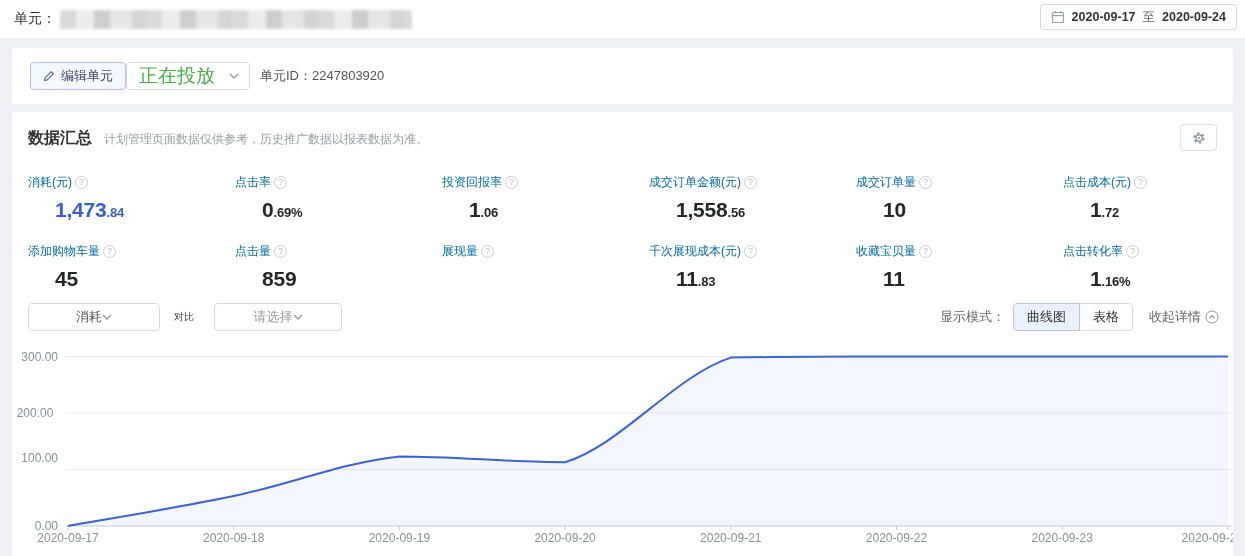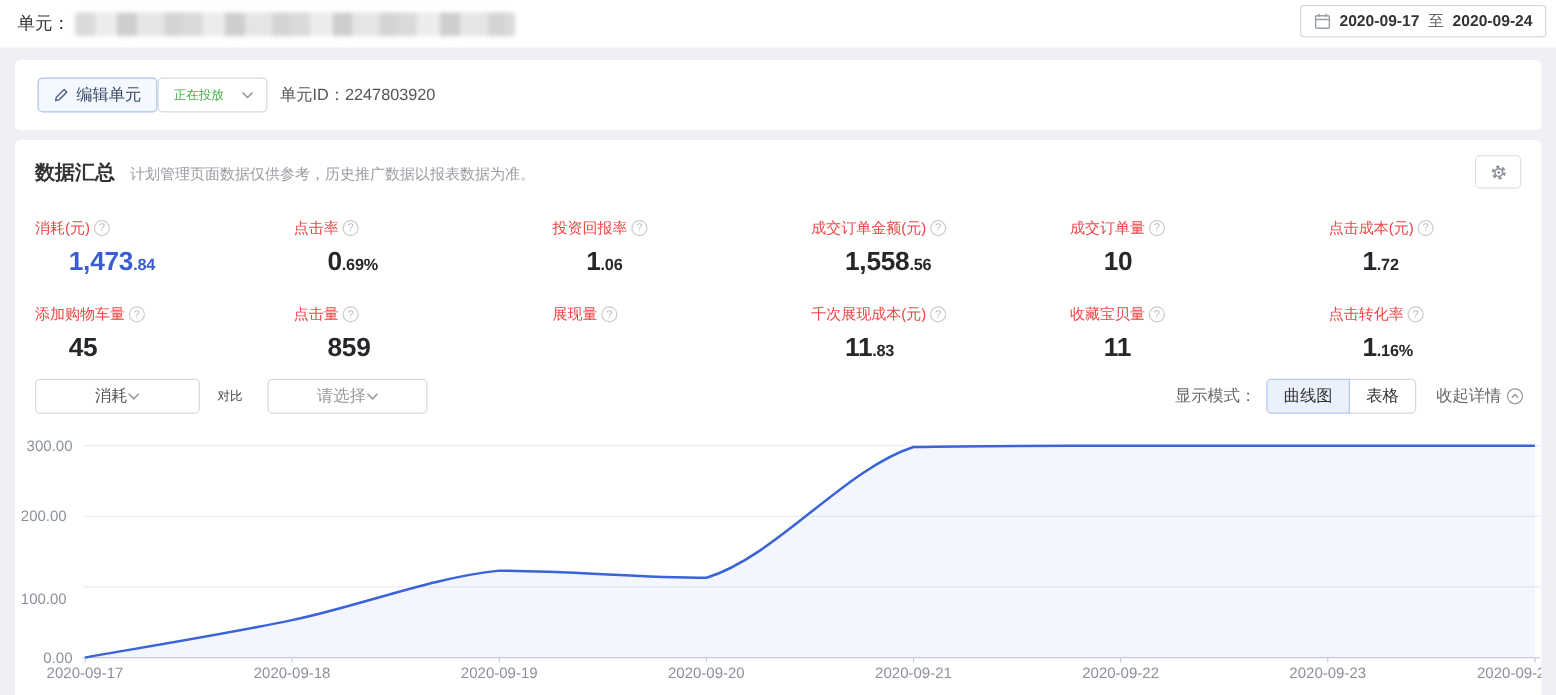--- a/index.html
+++ b/index.html
@@ -14,35 +14,35 @@
     filter:blur(1.6px); }
   .datepicker { position:absolute; right:8px; top:4px; height:26px; display:flex; align-items:center; gap:7px;
     border:1px solid #d9d9d9; border-radius:3px; background:#fff; padding:0 10px; font-size:12.5px; color:#333; font-weight:bold; }
   .datepicker .sep { color:#666; font-weight:normal; }
 
   
   .card { position:absolute; background:#fff; border-radius:4px; }
   .card-toolbar { left:12px; top:48px; width:1221px; height:56px; display:flex; align-items:center; padding:0 18px; }
   .btn-edit { height:28px; display:flex; align-items:center; gap:6px; padding:0 12px; font-size:13px; color:#3a4a66;
     background:#f4f8ff; border:1px solid #a9c2ee; border-radius:4px; cursor:pointer; }
-  .dd-status { height:28px; display:flex; align-items:center; gap:14px; padding:0 10px 0 12px; font-size:10px; color:#43b244;
+  .dd-status { height:28px; display:flex; align-items:center; gap:14px; padding:0 10px 0 12px; font-size:19px; color:#43b244;
     background:#fff; border:1px solid #d9d9d9; border-radius:4px; cursor:pointer; }
   .unit-id { font-size:13px; color:#555; margin-left:10px; }
 
   
   .card-main { left:12px; top:112px; width:1221px; height:470px; overflow:hidden; }
   .main-header { position:absolute; left:16px; top:16px; display:flex; align-items:baseline; gap:12px; }
   .main-title { font-size:16px; color:#333; font-weight:bold; }
   .main-note { font-size:12px; color:#9a9da3; }
   .btn-gear { position:absolute; right:16px; top:12px; width:37px; height:27px; border:1px solid #dfe1e6; border-radius:4px;
     background:#fff; display:flex; align-items:center; justify-content:center; cursor:pointer; }
 
   
   .metrics { position:absolute; left:16px; top:62px; display:grid; grid-template-columns:repeat(6,207px); row-gap:21px; }
-  .metric-label { font-size:12px; color:#ef4444; display:flex; align-items:center; gap:3px; margin-bottom:7px; }
+  .metric-label { font-size:12px; color:#0369a1; display:flex; align-items:center; gap:3px; margin-bottom:7px; }
   .qmark { display:inline-block; width:13px; height:13px; border:1px solid #ccc; border-radius:50%; color:#bbb;
     font-size:9px; line-height:11px; text-align:center; }
   .qmark::after { content:"?"; }
   .metric-value { font-size:21px; font-weight:bold; color:#26272b; letter-spacing:-0.2px;margin-left:27px; }
   .metric-value .sub { font-size:13px; }
   .metric-value.accent { color:#3a5ecf; }
 
   
   .controls { position:absolute; left:16px; right:14px; top:191px; height:28px; display:flex; align-items:center; }
   .select { height:28px; display:flex; align-items:center; justify-content:center; padding:0 10px;
@@ -257,21 +257,21 @@
           <line x1="553.1" y1="184" x2="553.1" y2="188" stroke="#c9cdd6" stroke-width="1"></line>
           <line x1="718.8" y1="184" x2="718.8" y2="188" stroke="#c9cdd6" stroke-width="1"></line>
           <line x1="884.5" y1="184" x2="884.5" y2="188" stroke="#c9cdd6" stroke-width="1"></line>
           <line x1="1050.2" y1="184" x2="1050.2" y2="188" stroke="#c9cdd6" stroke-width="1"></line>
           <line x1="1215.9" y1="184" x2="1215.9" y2="188" stroke="#c9cdd6" stroke-width="1"></line>
           <path d="M56,184 C83.6,179 166.5,165.6 221.7,154.1 C276.9,142.5 332.2,120.2 387.4,114.5 C442.6,114.5 497.9,120.2 553.1,120.2 C608.3,103.7 663.6,33.2 718.8,15.6 C774,14.5 829.3,14.7 884.5,14.5 C939.7,14.5 995,14.5 1050.2,14.5 C1105.4,14.5 1188.3,14.5 1215.9,14.5 L1215.9,184 L56,184 Z" fill="rgba(59,99,216,0.055)" stroke="none"></path>
           <path d="M56,184 C83.6,179 166.5,165.6 221.7,154.1 C276.9,142.5 332.2,120.2 387.4,114.5 C442.6,114.5 497.9,120.2 553.1,120.2 C608.3,103.7 663.6,33.2 718.8,15.6 C774,14.5 829.3,14.7 884.5,14.5 C939.7,14.5 995,14.5 1050.2,14.5 C1105.4,14.5 1188.3,14.5 1215.9,14.5" fill="none" stroke="#3b63d8" stroke-width="2"></path>
         </svg>
       <div id="y-labels">
           <div class="y-label" style="top: 177px;">0.00</div>
-          <div class="y-label" style="top: 130px; text-align: center;">100.00</div>
+          <div class="y-label" style="top: 109px;">100.00</div>
           <div class="y-label" style="top: 64px; text-align: center;">200.00</div>
           <div class="y-label" style="top: 7.5px;">300.00</div>
         </div>
       <div id="x-labels">
           <div class="x-label" style="left: 6px;">2020-09-17</div>
           <div class="x-label" style="left: 171.7px;">2020-09-18</div>
           <div class="x-label" style="left: 337.4px;">2020-09-19</div>
           <div class="x-label" style="left: 503.1px;">2020-09-20</div>
           <div class="x-label" style="left: 668.8px;">2020-09-21</div>
           <div class="x-label" style="left: 834.5px;">2020-09-22</div>

